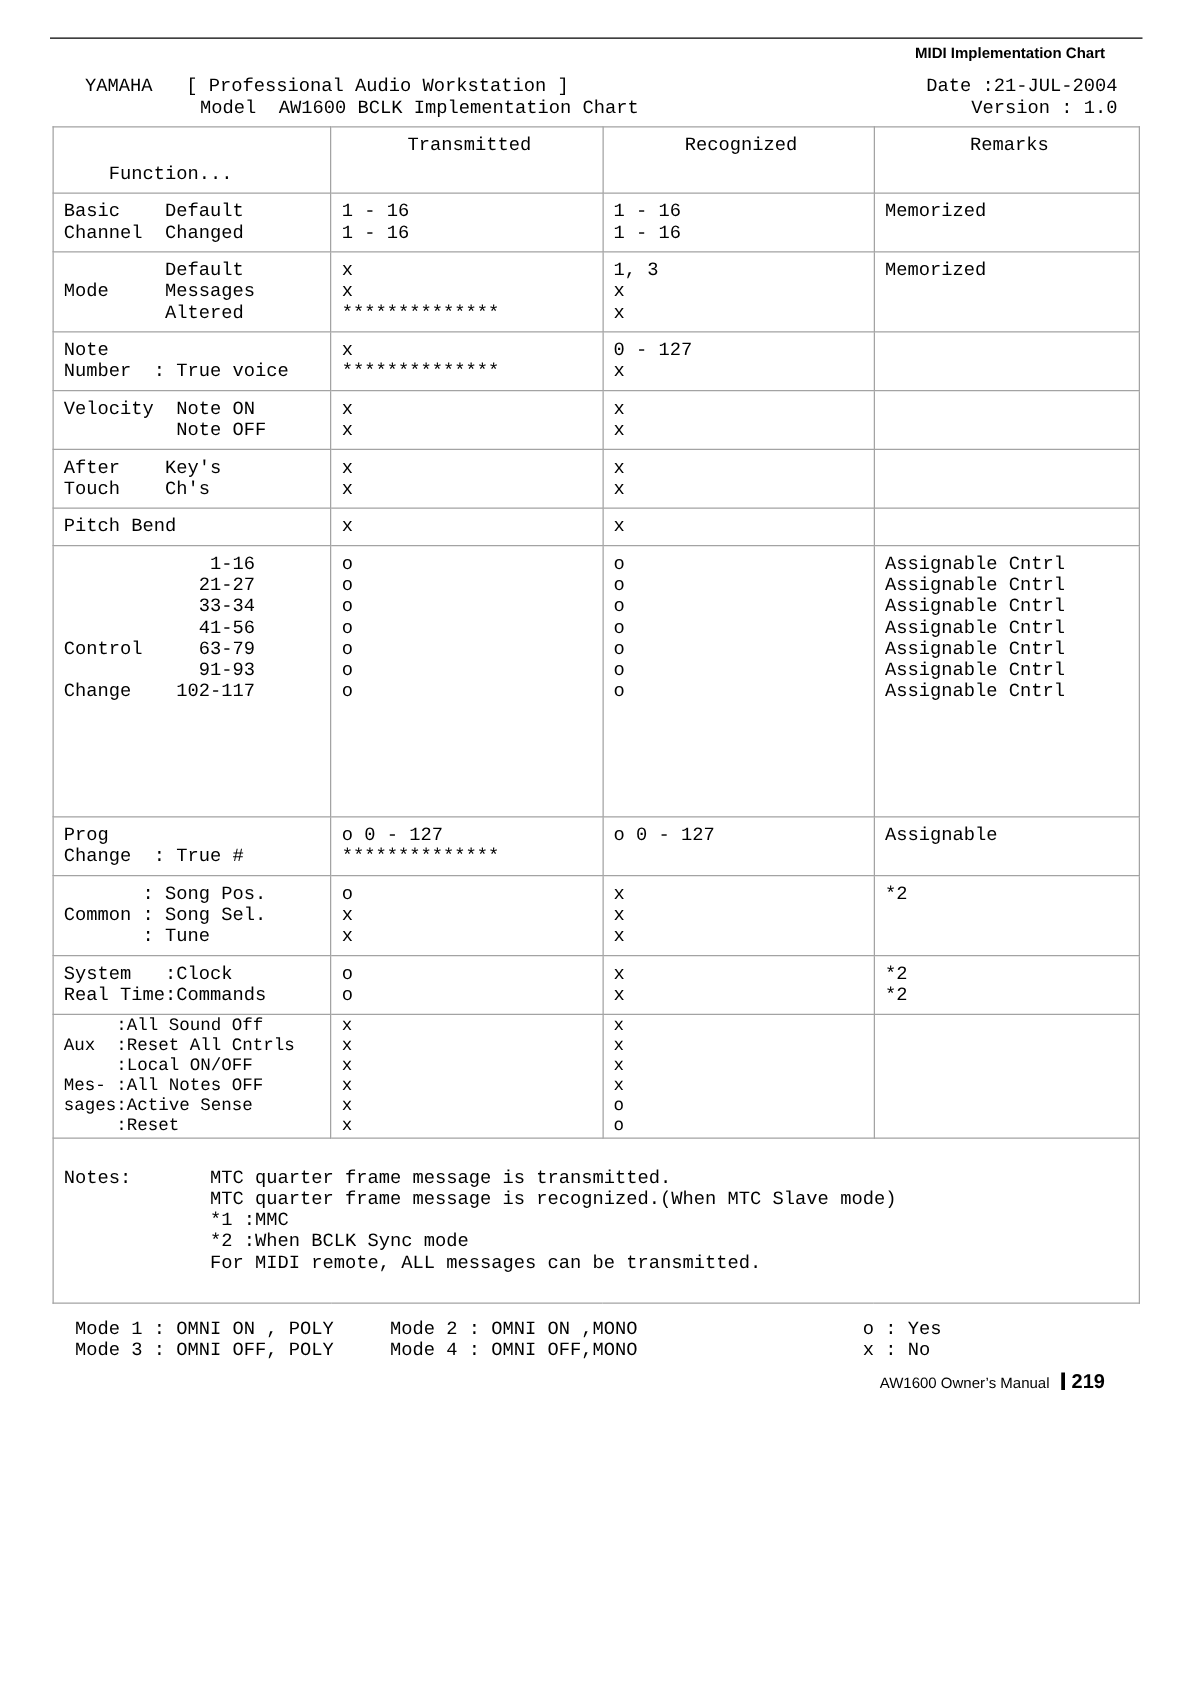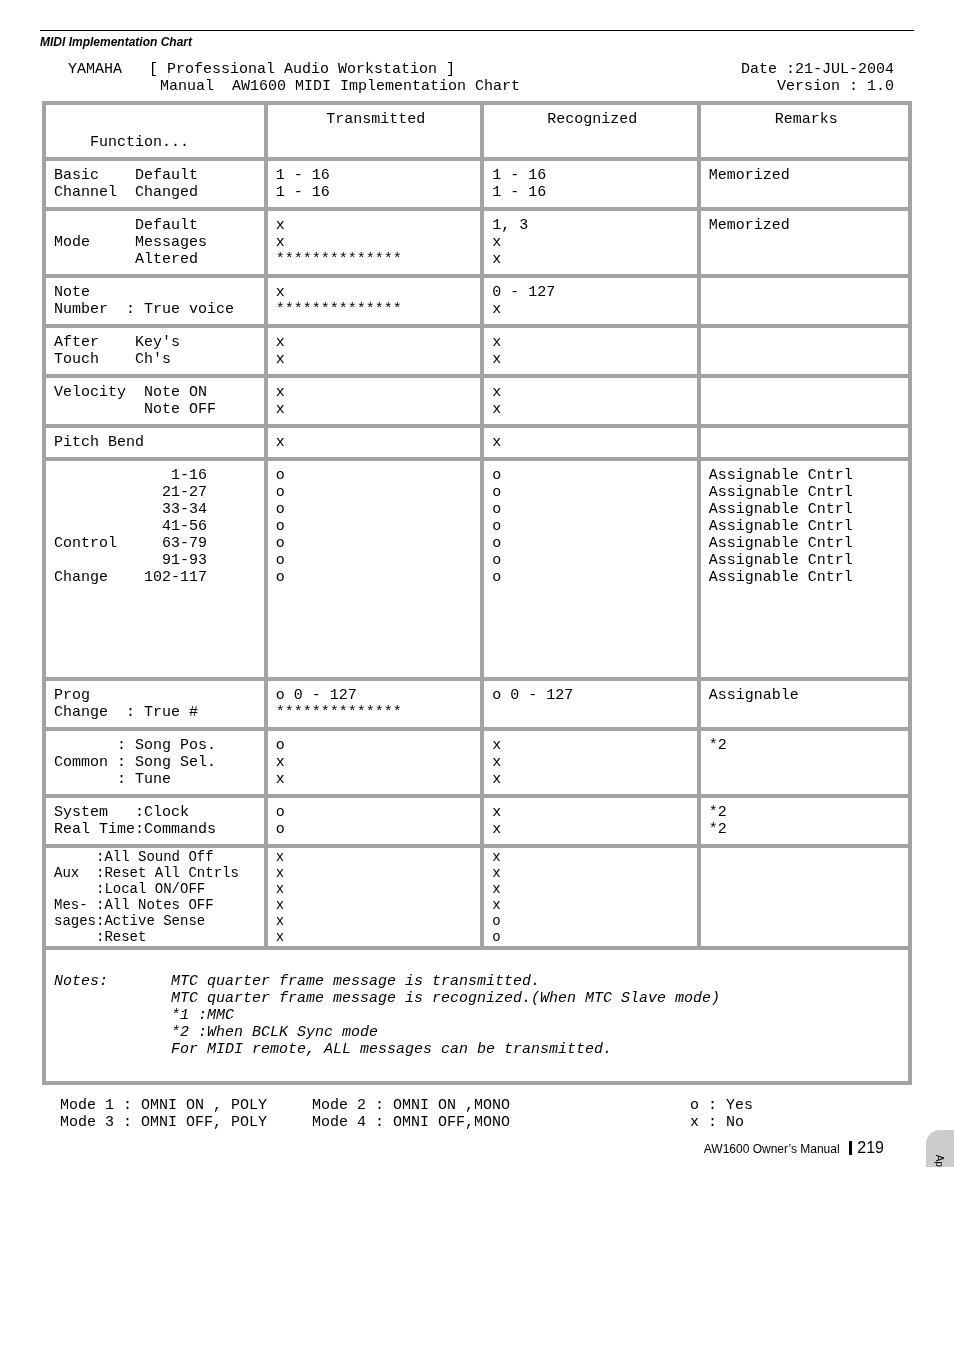--- a/index.html
+++ b/index.html
@@ -15,42 +15,42 @@
     position: relative;
   }
   .header-rule {
     border-top: 1px solid #000;
     margin-bottom: 4px;
   }
   .section-title {
     font-family: Arial, sans-serif;
     font-weight: bold;
     font-size: 12px;
+    text-align: right;
     margin: 0 30px 12px 0;
-    font-style: italic;
   }
   .topline {
     font-size: 15px;
     margin: 0 0 0 8px;
     white-space: pre;
   }
   .topline-row {
     display: flex;
     justify-content: space-between;
     padding: 0 20px 0 20px;
   }
   table.midichart {
     border-collapse: collapse;
     font-family: "Courier New", Courier, monospace;
     font-size: 15px;
     margin: 6px auto 0 auto;
     width: 870px;
   }
   table.midichart td, table.midichart th {
-    border: 4px solid #a3a3a3;
+    border: 1px solid #a3a3a3;
     padding: 6px 4px 6px 8px;
     vertical-align: top;
     white-space: pre;
   }
   table.midichart th {
     font-weight: normal;
   }
   .col-func   { width: 200px; }
   .col-tx     { width: 195px; text-align:left;}
   .col-rx     { width: 195px; text-align:left;}
@@ -60,21 +60,21 @@
     white-space: pre;
     margin: 12px 20px 0 20px;
   }
   .footer {
     font-family: Arial, sans-serif;
     font-size: 12px;
     text-align: right;
     margin: 8px 30px 0 0;
   }
   .footer .pagenum {
-    font-weight: normal;
+    font-weight: bold;
     font-size: 16px;
     color:#000;
   }
   .footer-bar {
     display:inline-block;
     width:3px; height:14px;
     background:#000;
     vertical-align:-2px;
     margin: 0 2px 0 6px;
   }
@@ -89,35 +89,35 @@
     display:flex;
     align-items:center;
     justify-content:center;
   }
   .side-tab span {
     font-family: Arial, sans-serif;
     font-size: 10px;
     transform: rotate(90deg);
     white-space: nowrap;
   }
-  .notes-cell { border-top:1px solid #000 !important;font-style:italic; }
+  .notes-cell { border-top:1px solid #000 !important; }
 </style>
 </head>
 <body>
 
 <div class="page">
   <div class="header-rule"></div>
   <div class="section-title">MIDI Implementation Chart</div>
 
   <div class="topline-row">
     <span class="topline"><span>YAMAHA</span>   <span>[ Professional Audio Workstation ]</span></span>
     <span class="topline">Date :21-JUL-2004</span>
   </div>
   <div class="topline-row">
-    <span class="topline" style="margin-left:100px">Manual  AW1600 MIDI Implementation Chart</span>
+    <span class="topline" style="margin-left:100px">Model  AW1600 BCLK Implementation Chart</span>
     <span class="topline">Version : 1.0</span>
   </div>
 
   <table class="midichart">
     <thead>
       <tr>
         <th class="col-func" style="text-align:left;vertical-align:bottom;height:40px">    Function...</th>
         <th class="col-tx" style="text-align:center">Transmitted</th>
         <th class="col-rx" style="text-align:center">Recognized</th>
         <th class="col-rem" style="text-align:center">Remarks</th>
@@ -148,31 +148,31 @@
         <tr>
           <td class="col-func">Note
 Number  : True voice</td>
           <td class="col-tx">x
 **************</td>
           <td class="col-rx">0 - 127
 x</td>
           <td class="col-rem"></td>
         </tr>
         <tr>
+          <td class="col-func">Velocity  Note ON
+          Note OFF</td>
+          <td class="col-tx">x
+x</td>
+          <td class="col-rx">x
+x</td>
+          <td class="col-rem"></td>
+        </tr>
+        <tr>
           <td class="col-func">After    Key's
 Touch    Ch's</td>
-          <td class="col-tx">x
-x</td>
-          <td class="col-rx">x
-x</td>
-          <td class="col-rem"></td>
-        </tr>
-        <tr>
-          <td class="col-func">Velocity  Note ON
-          Note OFF</td>
           <td class="col-tx">x
 x</td>
           <td class="col-rx">x
 x</td>
           <td class="col-rem"></td>
         </tr>
         <tr>
           <td class="col-func">Pitch Bend</td>
           <td class="col-tx">x</td>
           <td class="col-rx">x</td>

